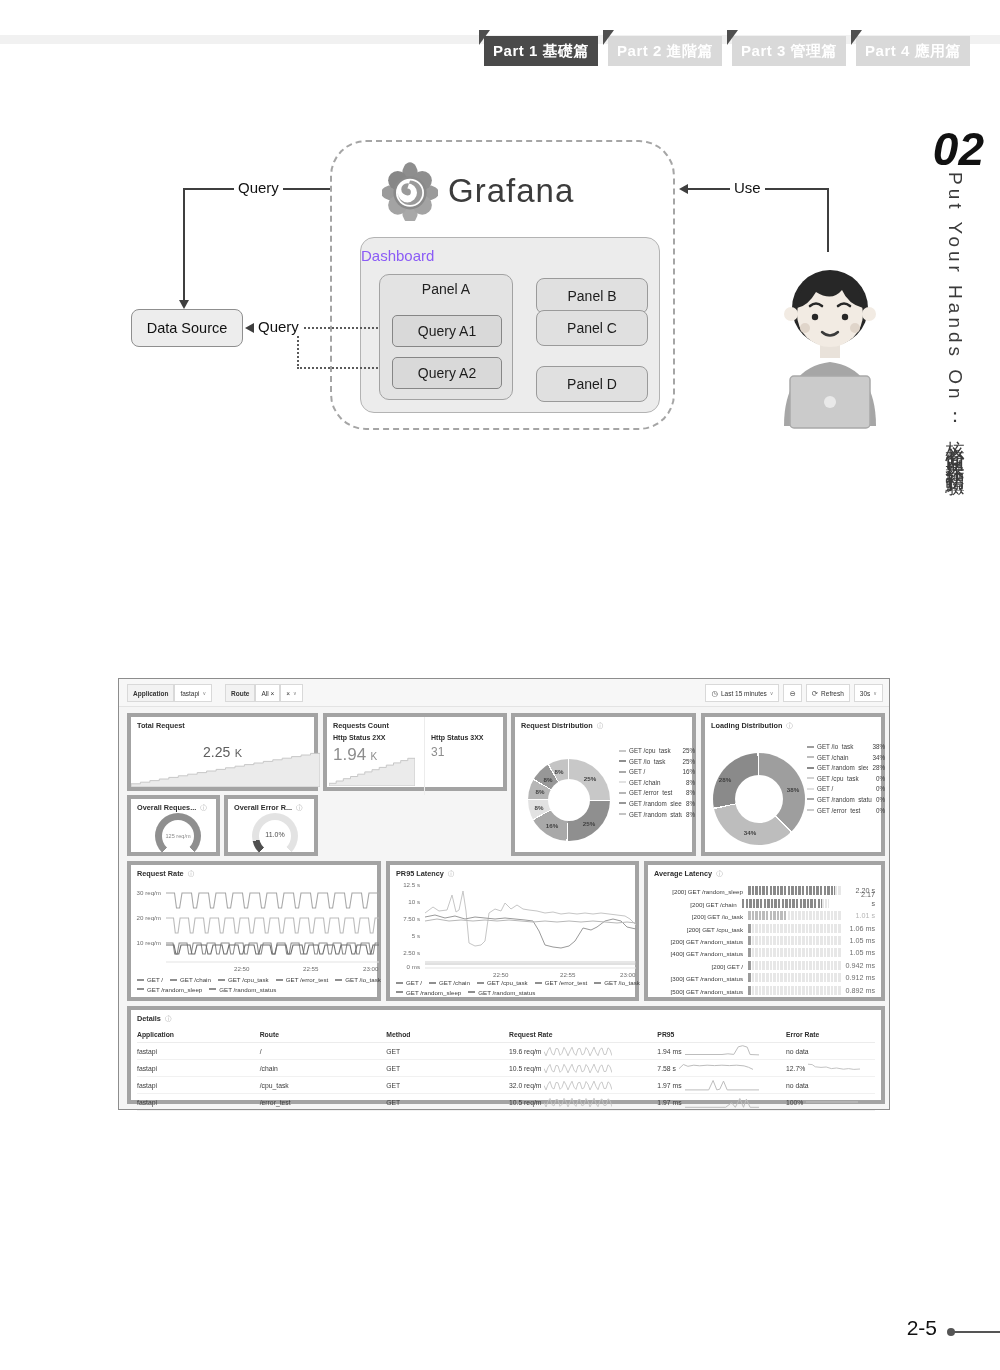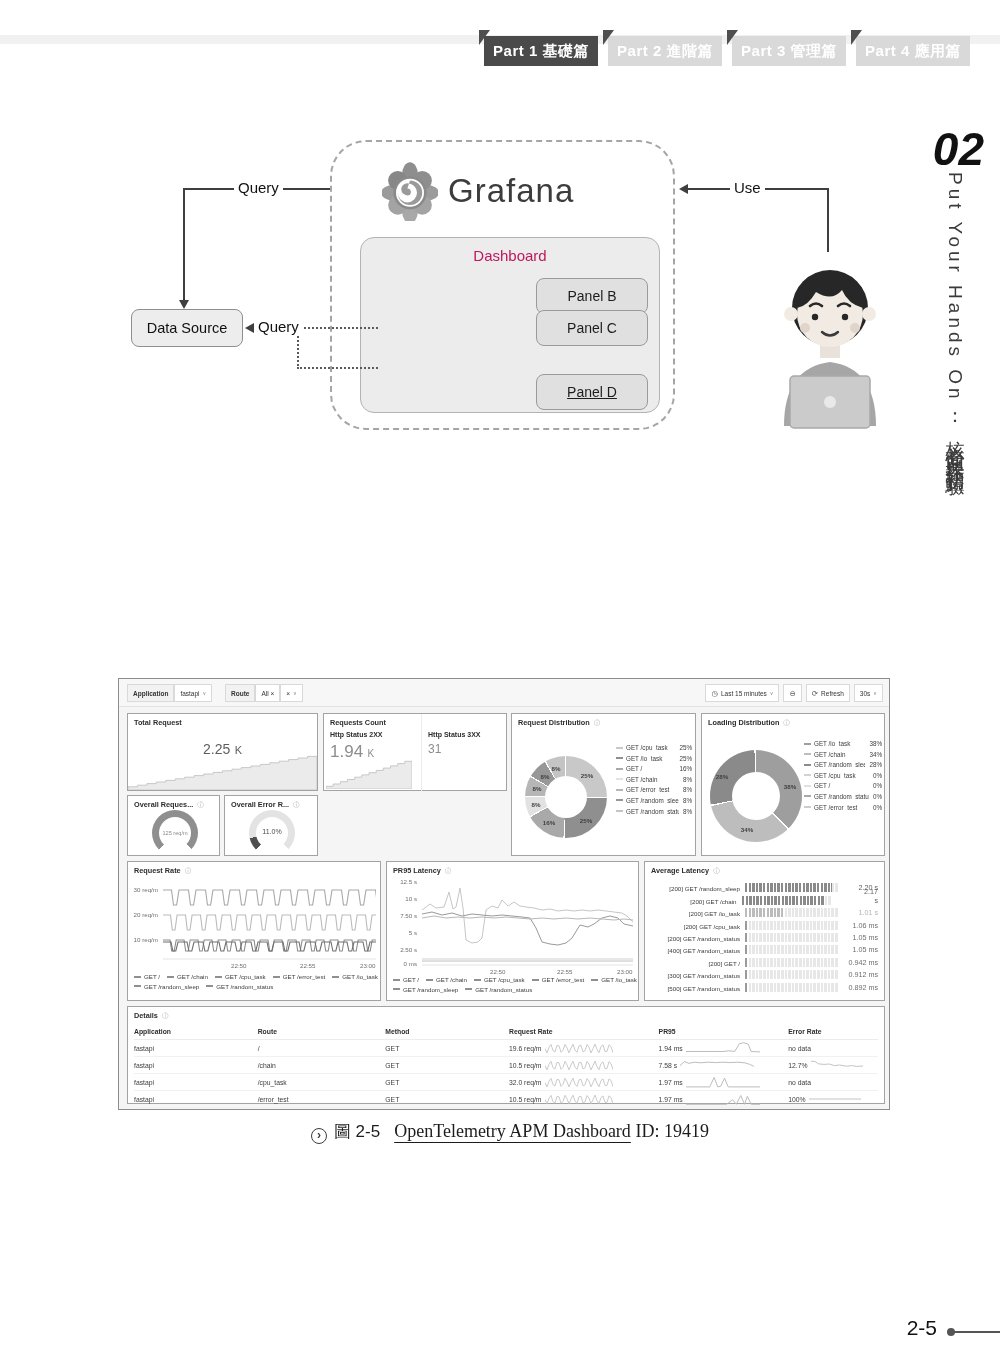--- a/index.html
+++ b/index.html
@@ -23,21 +23,21 @@
 
   
   .diagram { position:absolute; left:0; top:0; }
   .dashed-box { position:absolute; left:330px; top:140px; width:345px; height:290px;
                 border:2px dashed #a5a5a5; border-radius:36px; }
   .grafana-row { position:absolute; left:382px; top:152px; width:250px; height:78px;
                  display:flex; align-items:center; gap:10px; }
   .grafana-word { font-size:33px; color:#3c3c3c; letter-spacing:1px; }
   .dash-box { position:absolute; left:360px; top:237px; width:300px; height:176px; background:#ececec;
               border:1.5px solid #b3b3b3; border-radius:14px; }
-  .dash-title { position:absolute; top:9px; width:100%; text-align:center; font-size:15px; color:#be185d; }
+  .dash-title { position:absolute; top:9px; width:100%; text-align:left; font-size:15px; color:#8b5cf6; }
   .panel-a { position:absolute; left:18px; top:36px; width:134px; height:126px; background:#e3e3e3;
              border:1.2px solid #a2a2a2; border-radius:10px; }
   .panel-a-title { position:absolute; top:6px; width:100%; text-align:center; font-size:14px; color:#222; }
   .query-box { position:absolute; left:12px; width:110px; height:32px; background:#d9d9d9;
                border:1.2px solid #868686; border-radius:5px; font-size:14px; color:#1d1d1d;
                display:flex; align-items:center; justify-content:center; }
   .side-panel { position:absolute; left:175px; width:112px; height:36px; background:#e0e0e0;
                 border:1.2px solid #9a9a9a; border-radius:8px; font-size:14px; color:#1d1d1d;
                 display:flex; align-items:center; justify-content:center; }
   .datasource { position:absolute; left:131px; top:309px; width:112px; height:38px; background:#ededed;
@@ -70,21 +70,21 @@
   .gd-toolbar { position:absolute; left:0; top:0; width:100%; height:28px; background:#f7f7f7;
                 border-bottom:1px solid #e3e3e3; }
   .tb-group { position:absolute; top:5px; display:flex; }
   .tb-cell { height:18px; border:1px solid #d9d9d9; background:#fff; font-size:6.5px; color:#333;
              display:flex; align-items:center; padding:0 5px; gap:3px; }
   .tb-cell.lab { font-weight:bold; background:#f2f2f2; }
   .chev { font-size:5px; color:#888; }
   .tb-right { position:absolute; right:6px; top:5px; display:flex; gap:4px; }
   .icon-g { color:#555; font-size:7.5px; }
 
-  .panel { position:absolute; background:#fff; border:1px solid #a3a3a3;text-decoration:underline; }
+  .panel { position:absolute; background:#fff; border:4px solid #a3a3a3;text-decoration:underline; }
   .p-title { position:absolute; left:6px; top:4px; font-size:7.3px; font-weight:bold; color:#2d2d2d; }
   .info-i { font-size:6.5px; color:#adadad; font-weight:normal; margin-left:4px; }
   .big-stat { position:absolute; width:100%; text-align:center; color:#5e5e5e; }
   .big-stat .v { font-size:14px; } .big-stat .u2 { font-size:11px; }
   .mid-stat { font-size:12px; color:#8d8d8d; }
   .stat-label { font-size:7px; font-weight:bold; color:#2d2d2d; }
 
   .gauge { position:absolute; width:46px; height:46px; border-radius:50%; }
   .gauge::after { content:""; position:absolute; left:7px; top:7px; width:32px; height:32px;
                   background:#fff; border-radius:50%; }
@@ -160,23 +160,28 @@
         </g>
         <circle cx="32" cy="34" r="19" fill="#8a8a8a"></circle>
         <circle cx="32" cy="34" r="16" fill="#ffffff"></circle>
         <path d="M32 20 a14 14 0 1 1 -14 14 a11 11 0 0 0 11 11 a11 11 0 0 0 0 -22 a7 7 0 0 0 0 14 a4 4 0 0 0 4 -4 a4 4 0 0 0 -4 -4 z" fill="#9a9a9a"></path>
       </svg>
       <span class="grafana-word">Grafana</span>
     </div>
 
     <div class="dash-box">
       <div class="dash-title">Dashboard</div>
+      <div class="panel-a">
+        <div class="panel-a-title">Panel A</div>
+        <div class="query-box" style="top:40px;">Query A1</div>
+        <div class="query-box" style="top:82px;">Query A2</div>
+      </div>
       <div class="side-panel" style="top:40px;">Panel B</div>
       <div class="side-panel" style="top:72px;">Panel C</div>
-      <div class="side-panel" style="top:136px;text-decoration:underline;">Panel D</div>
+      <div class="side-panel" style="top:128px;">Panel D</div>
     </div>
 
     <div class="datasource">Data Source</div>
 
     <div class="line" style="left:183px; top:188px; width:147px; height:2px;"></div>
     <div class="line" style="left:183px; top:188px; width:2px; height:114px;"></div>
     <div class="arrow-down" style="left:179px; top:300px;"></div>
     <div class="edge-label" style="left:234px; top:179px;">Query</div>
 
     <div class="dotline-h" style="left:252px; top:327px; width:126px;"></div>
@@ -656,19 +661,16 @@
                 <svg width="52" height="12">
                   <path d="M0.0 6.0 L52.0 6.0" fill="none" stroke="#c4c4c4" stroke-width="1"></path>
                 </svg>
               </span>
             </div>
           </div>
       </div>
     </div>
   </div>
 
-  <div class="caption" style="top:1120px;">
-    <span class="cap-icon">›</span><span>圖 2-5</span><span class="gap"></span><span class="u" style="font-family:'Liberation Serif','DejaVu Serif',serif; font-size:18px;">OpenTelemetry APM Dashboard</span> <span style="font-family:'Liberation Serif','DejaVu Serif',serif; font-size:18px;">ID: 19419</span>
-  </div>
 
   <div class="page-num">2-5</div>
   <div class="foot-line"></div>
 </div>
 
 </body></html>

